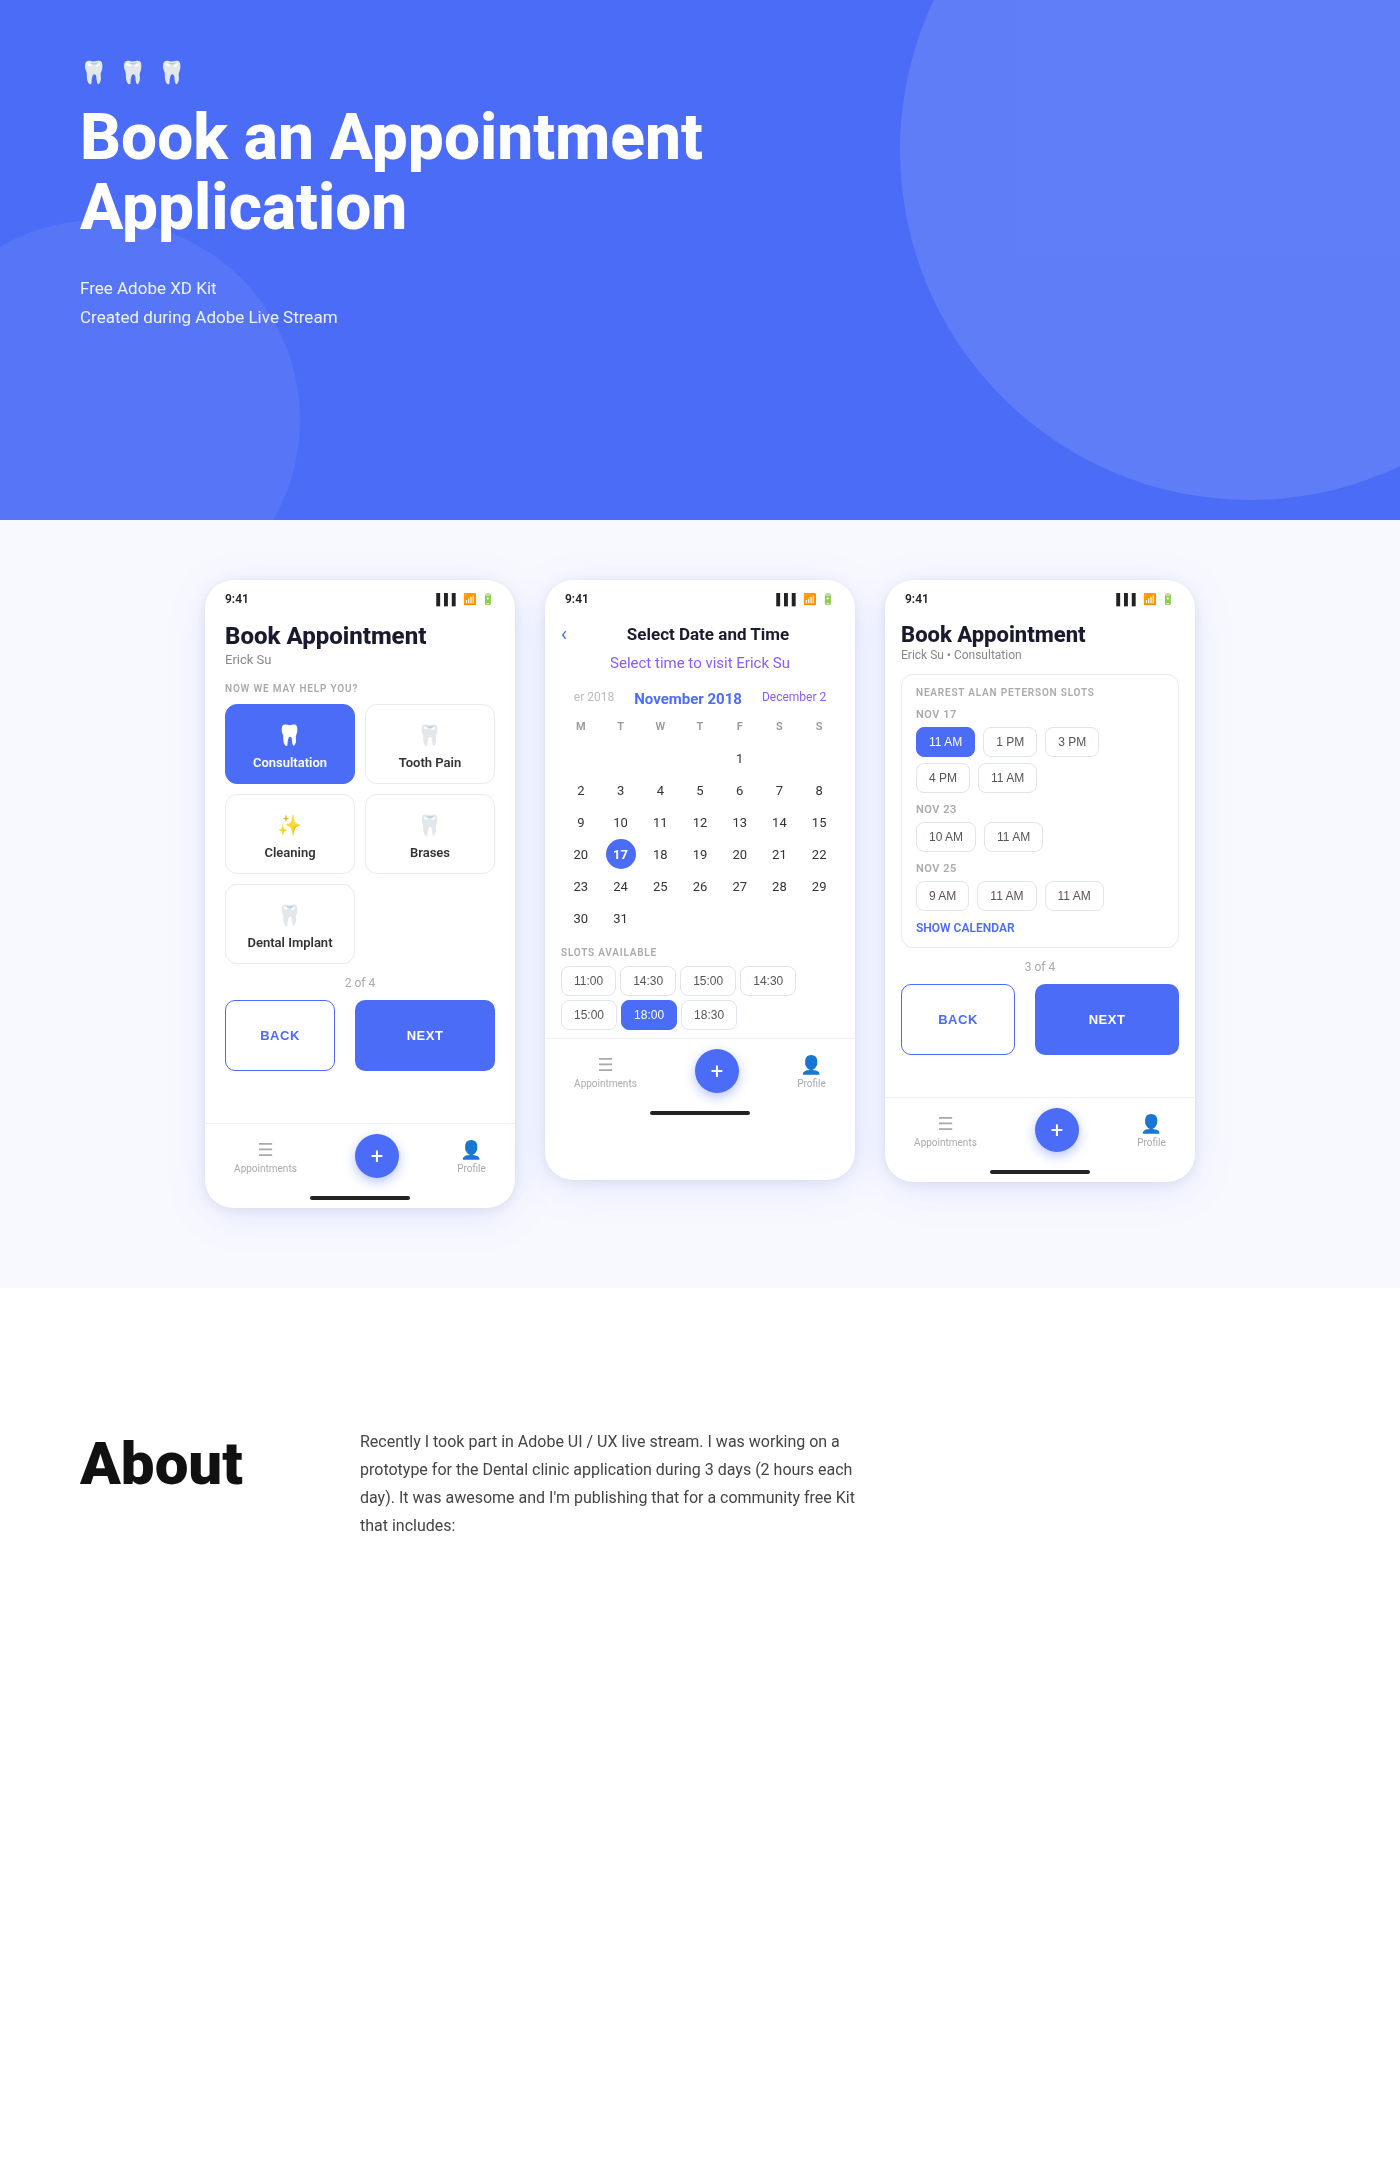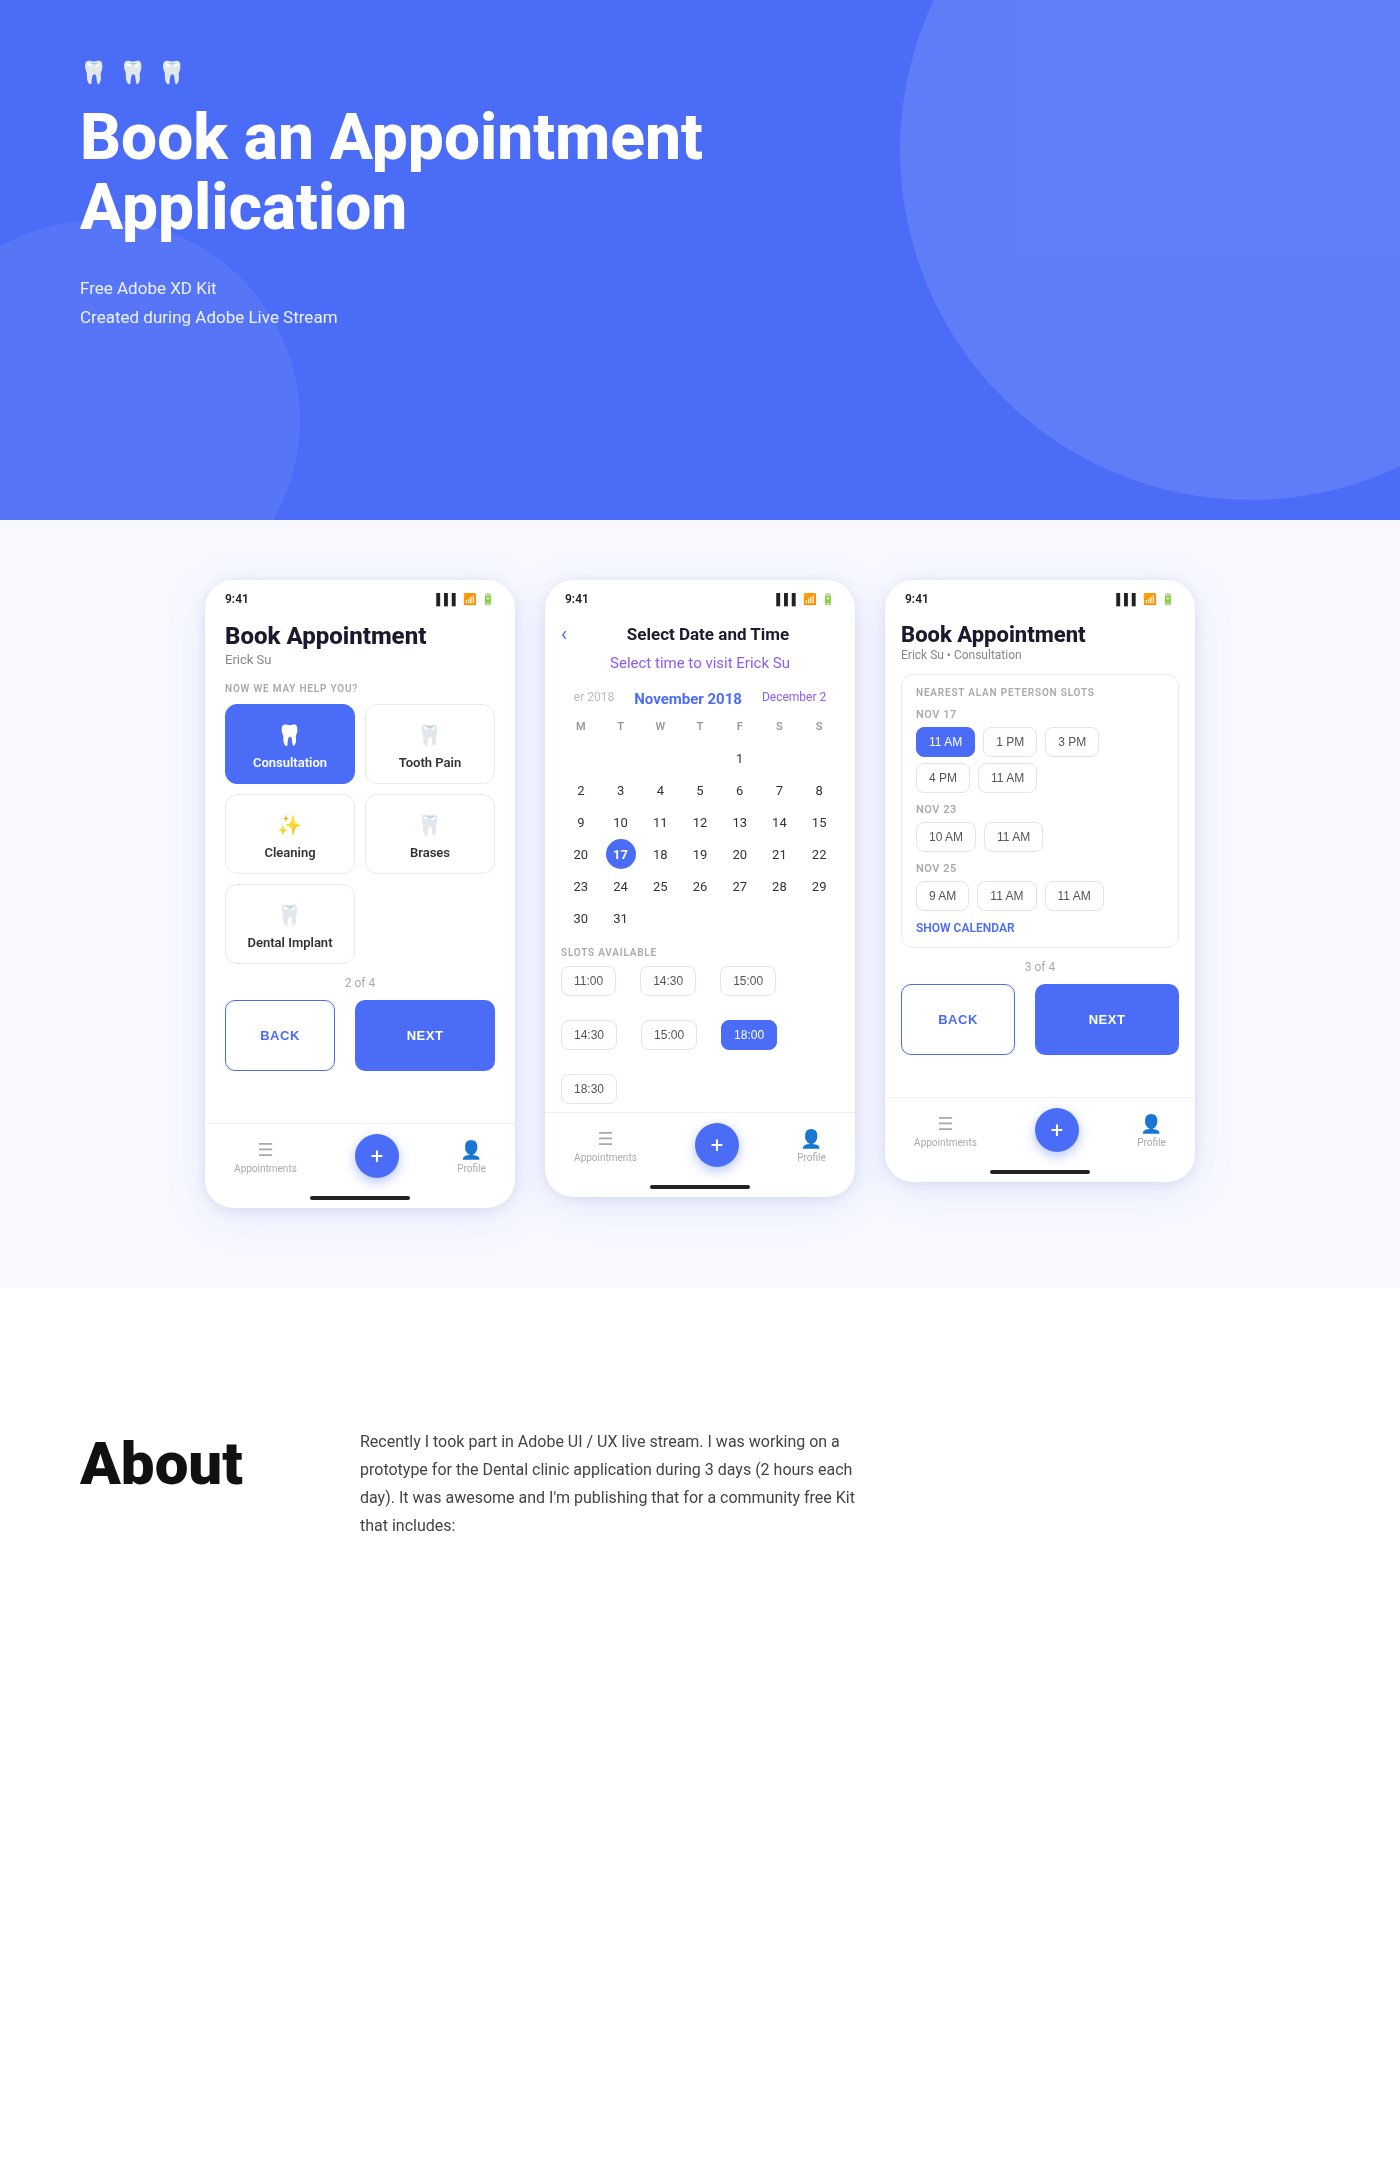--- a/index.html
+++ b/index.html
@@ -329,21 +329,21 @@
       font-size: 10px;
       color: #aaa;
       letter-spacing: 0.8px;
       text-transform: uppercase;
       font-weight: 600;
       margin-bottom: 8px;
     }
     .slots-row {
       display: flex;
       flex-wrap: wrap;
-      gap: 24px;
+      gap: 4px;
     }
     .slot-btn {
       border: 1.5px solid #e0e3f0;
       border-radius: 8px;
       padding: 7px 12px;
       font-size: 12px;
       color: #555;
       cursor: pointer;
       background: #fff;
     }

